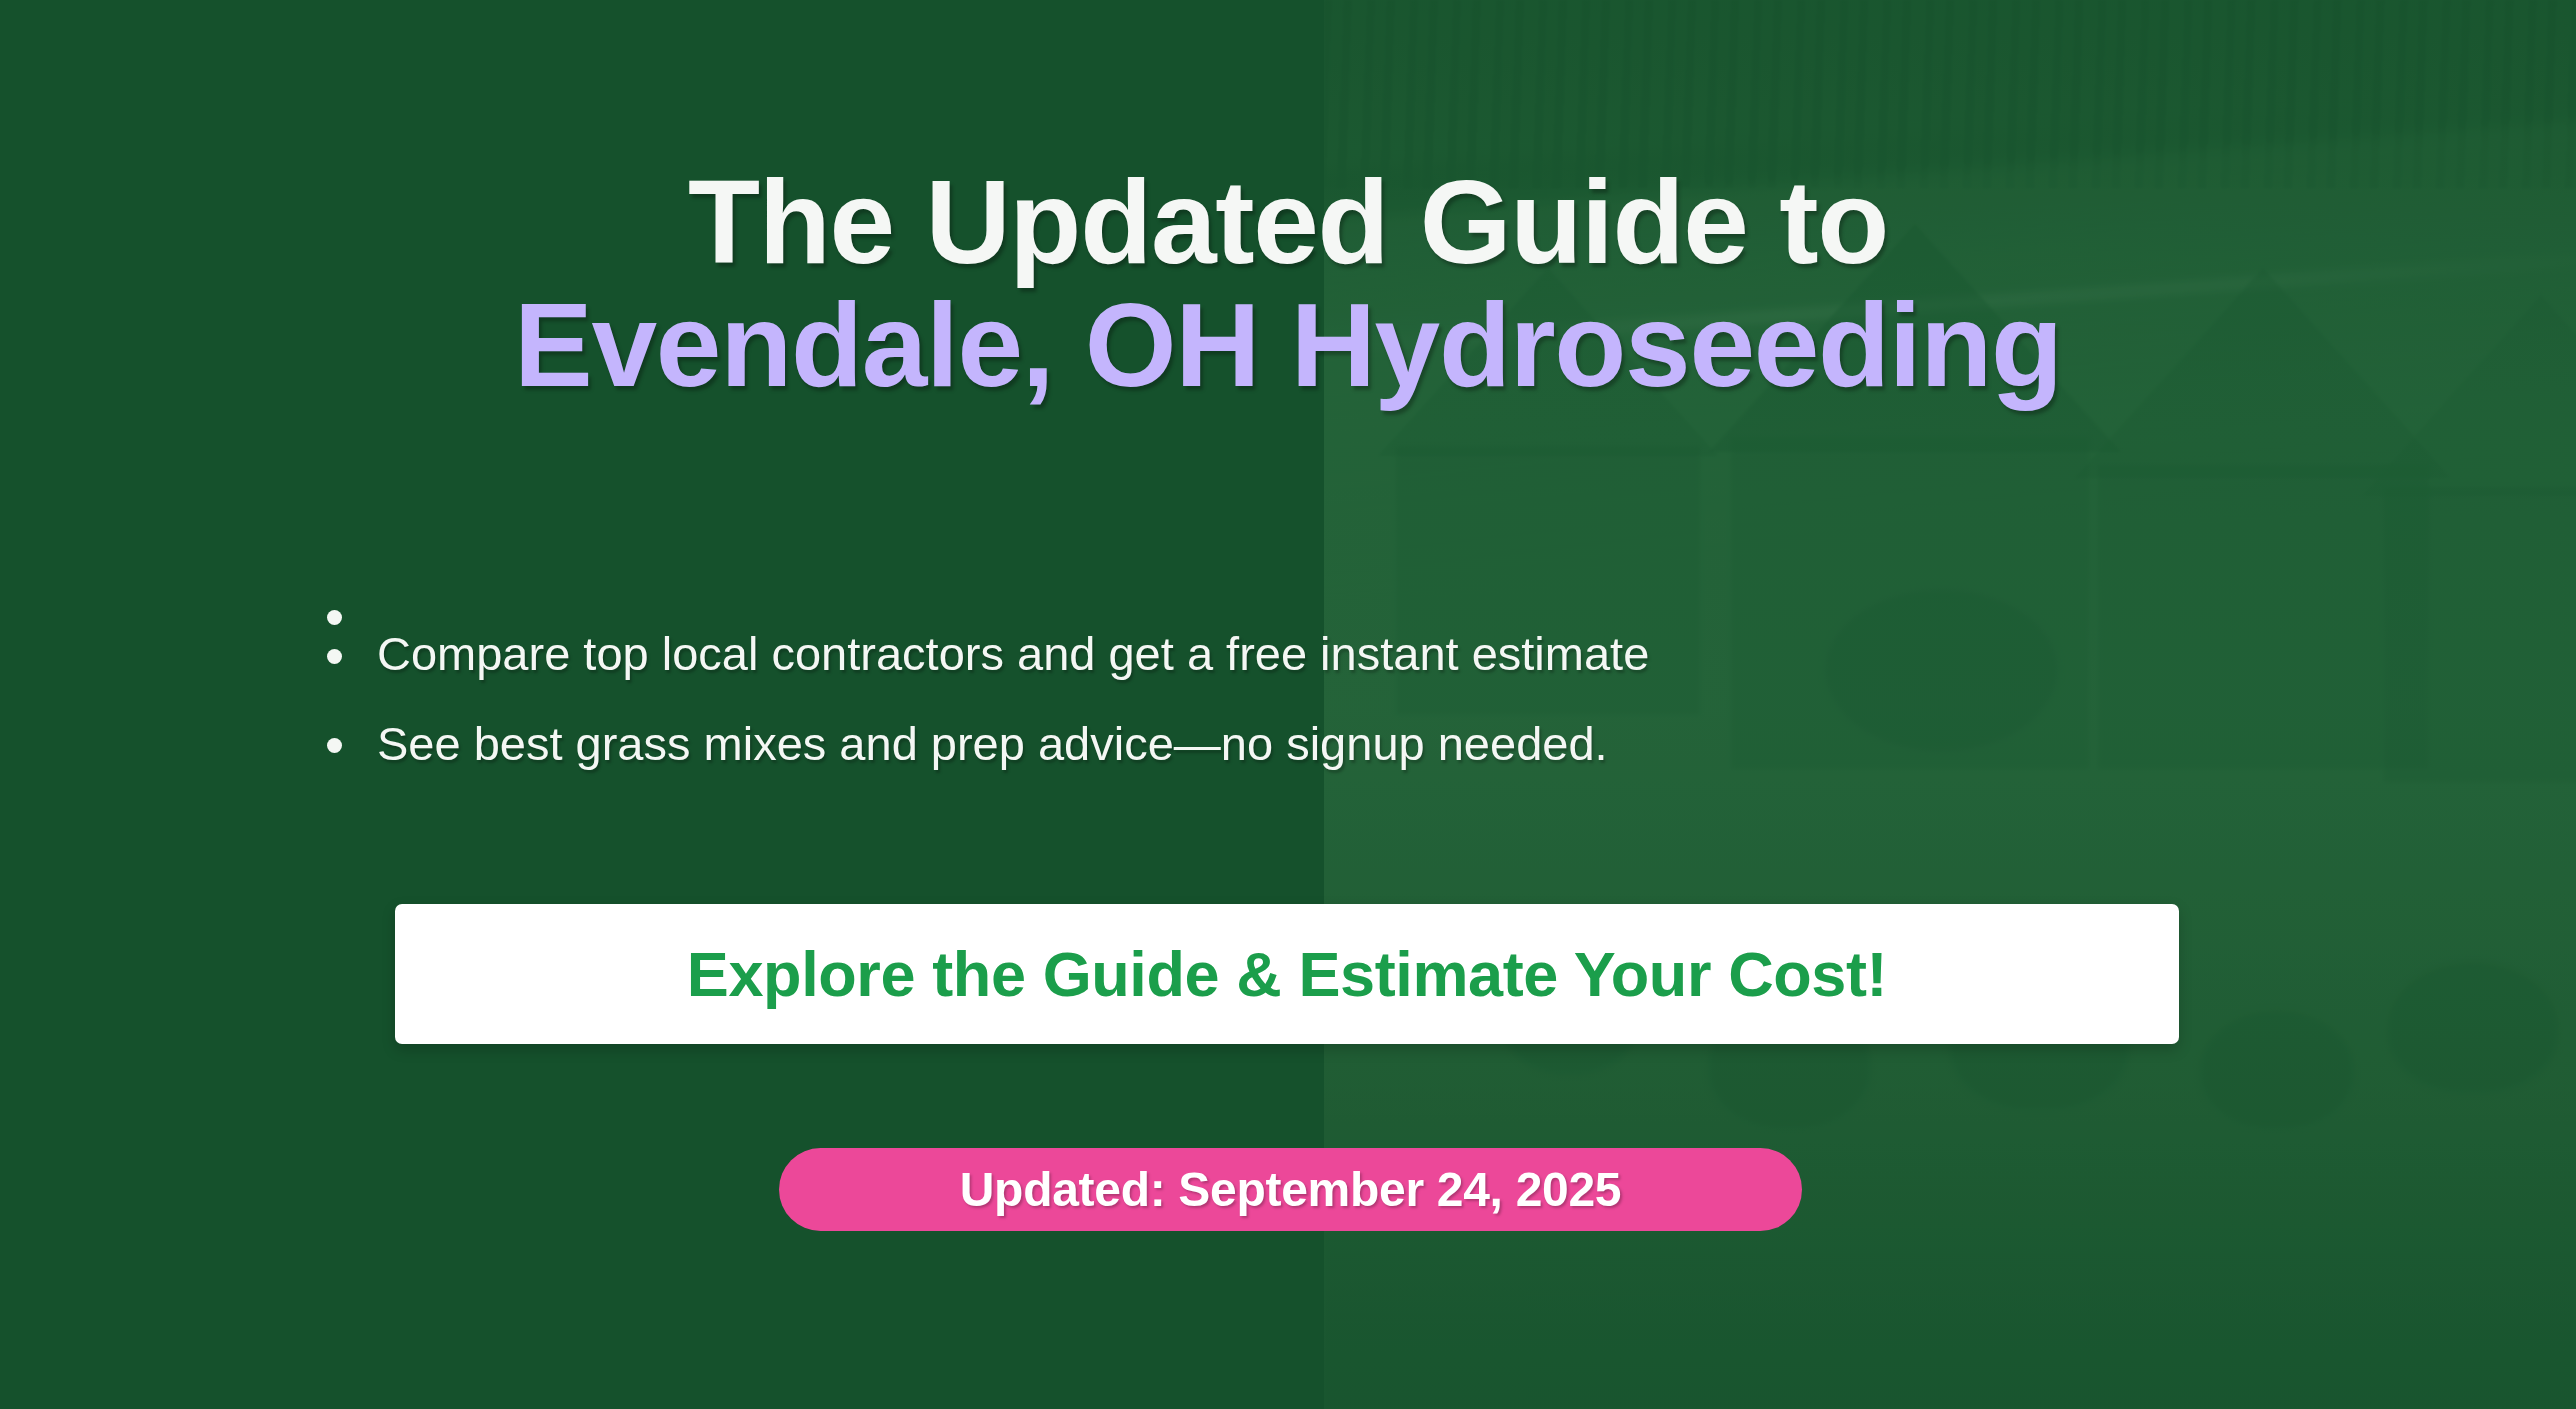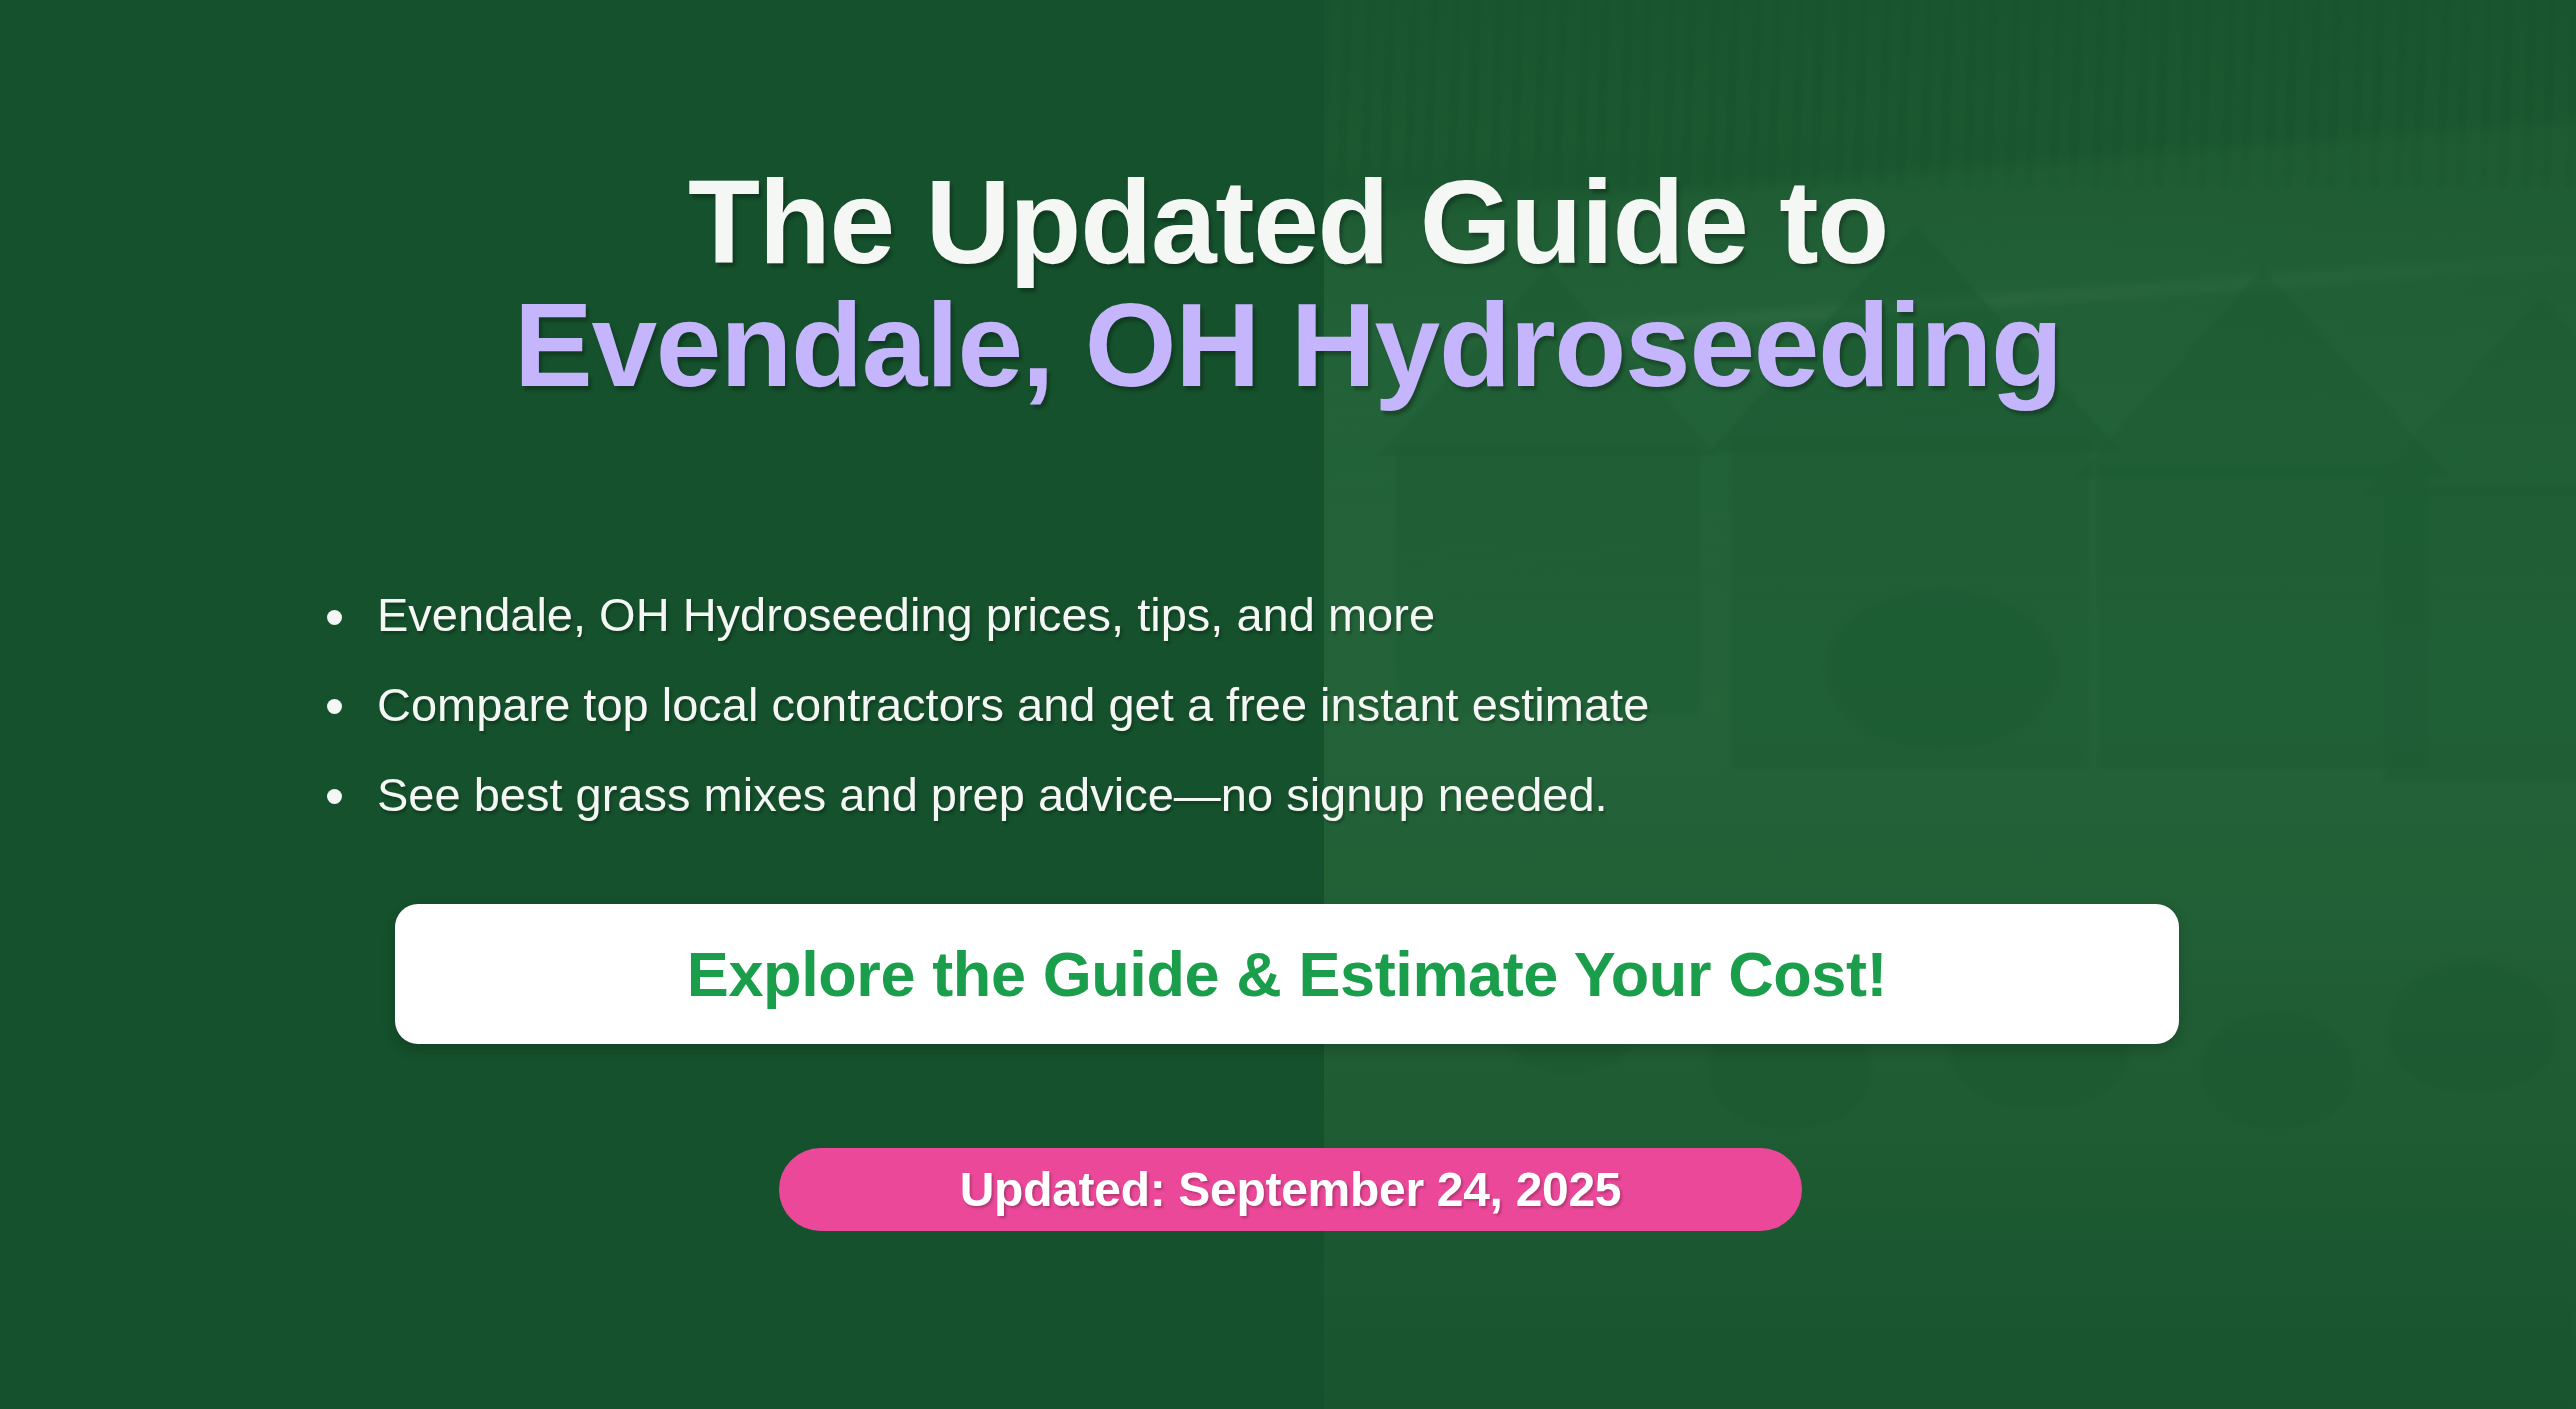--- a/index.html
+++ b/index.html
@@ -175,21 +175,21 @@
   }
 
   #cta-button {
     position: absolute;
     left: 395px;
     top: 904px;
     width: 1784px;
     height: 140px;
     background: #FFFFFF;
     border: none;
-    border-radius: 23px;
+    border-radius: 7px;
     color: #1B9E4B;
     font-family: "Liberation Sans", "DejaVu Sans", sans-serif;
     font-size: 63px;
     font-weight: 700;
     letter-spacing: -0.4px;
     white-space: nowrap;
     cursor: pointer;
     box-shadow: 0 5.4px 14.3px rgba(0,0,0,0.18);
   }
 
@@ -252,21 +252,20 @@
 
   <div id="content">
 
     <div class="headline" id="headline-line1">The Updated Guide to</div>
 
     <div class="headline" id="headline-line2">Evendale, OH Hydroseeding</div>
 
     <ul id="bullet-list">
       <li>
         <span class="dot"></span>
-        <span>Evendale, OH Hydroseeding prices, tips, and more</span>
       </li>
       <li>
         <span class="dot"></span>
         <span>Compare top local contractors and get a free instant estimate</span>
       </li>
       <li>
         <span class="dot"></span>
         <span>See best grass mixes and prep advice—no signup needed.</span>
       </li>
     </ul>

